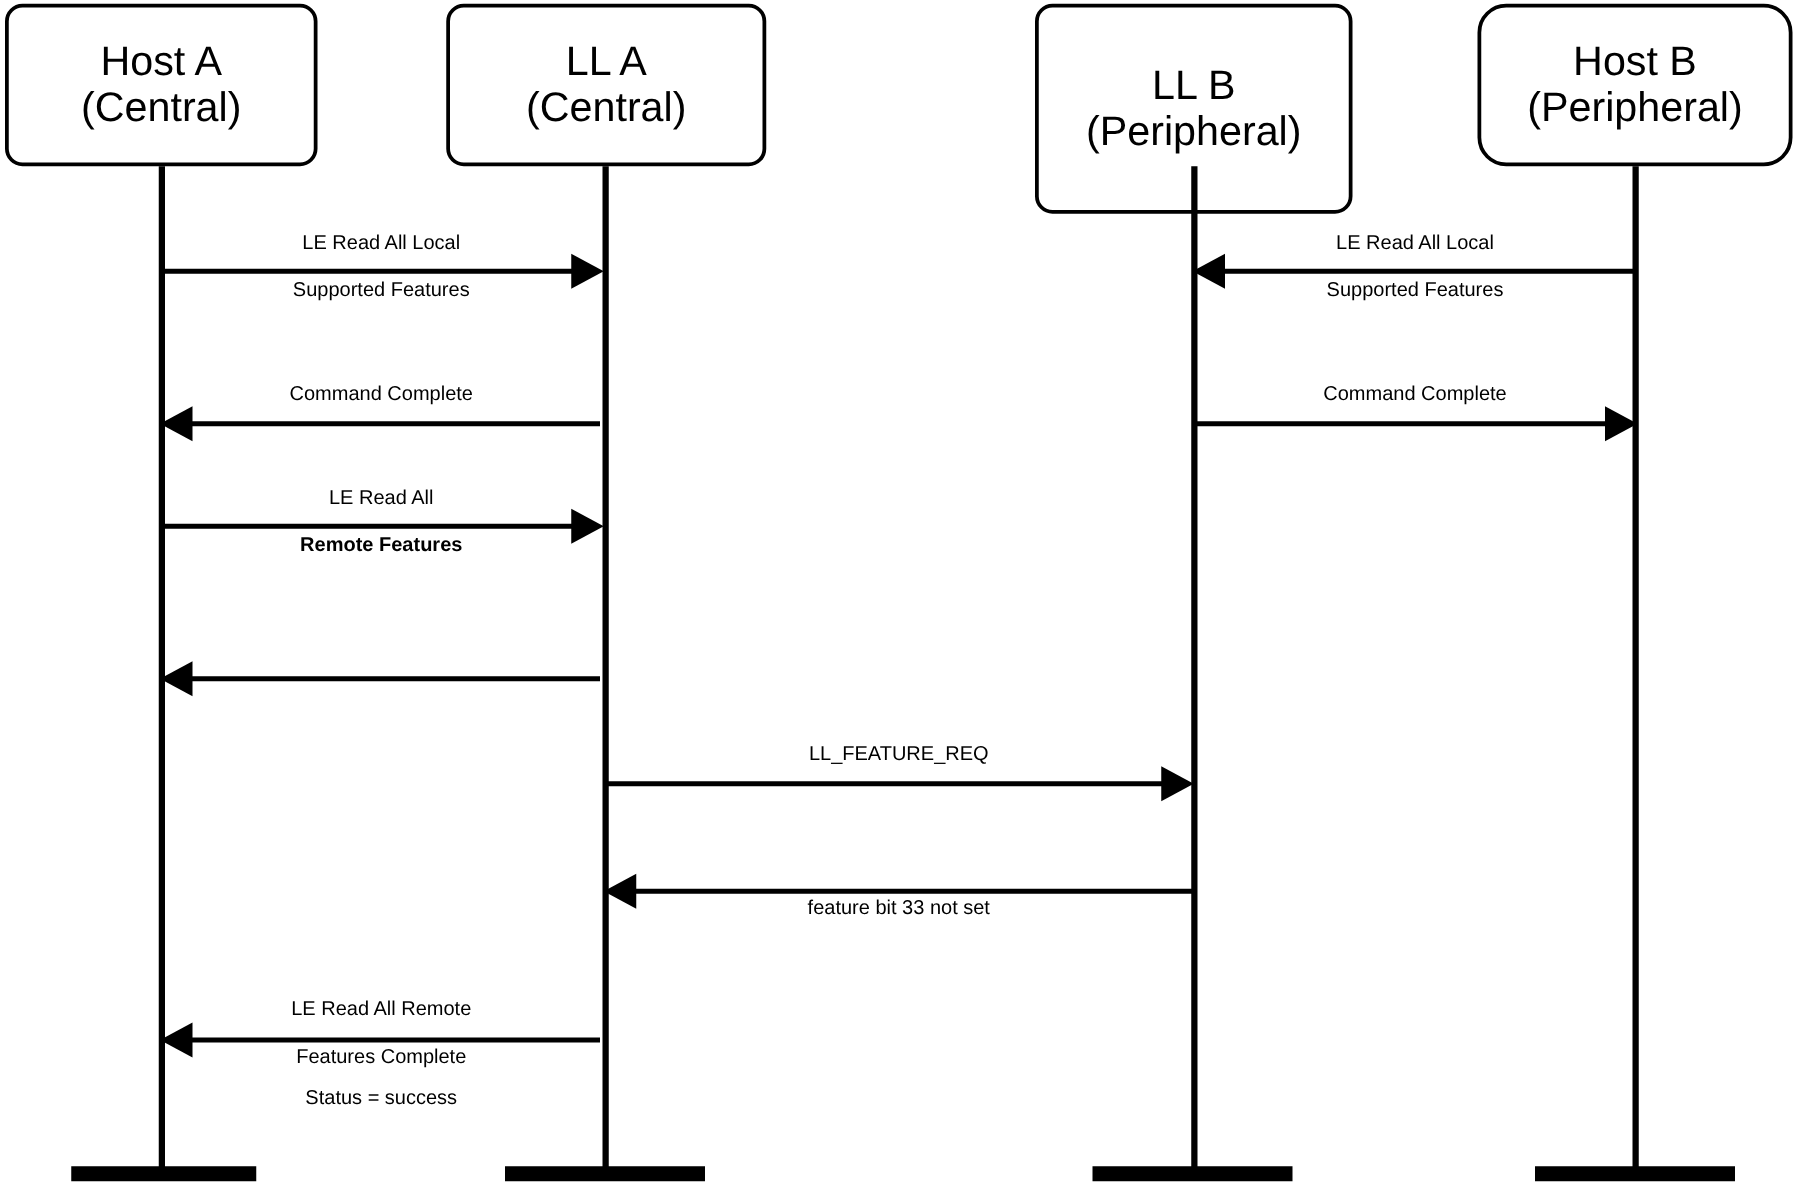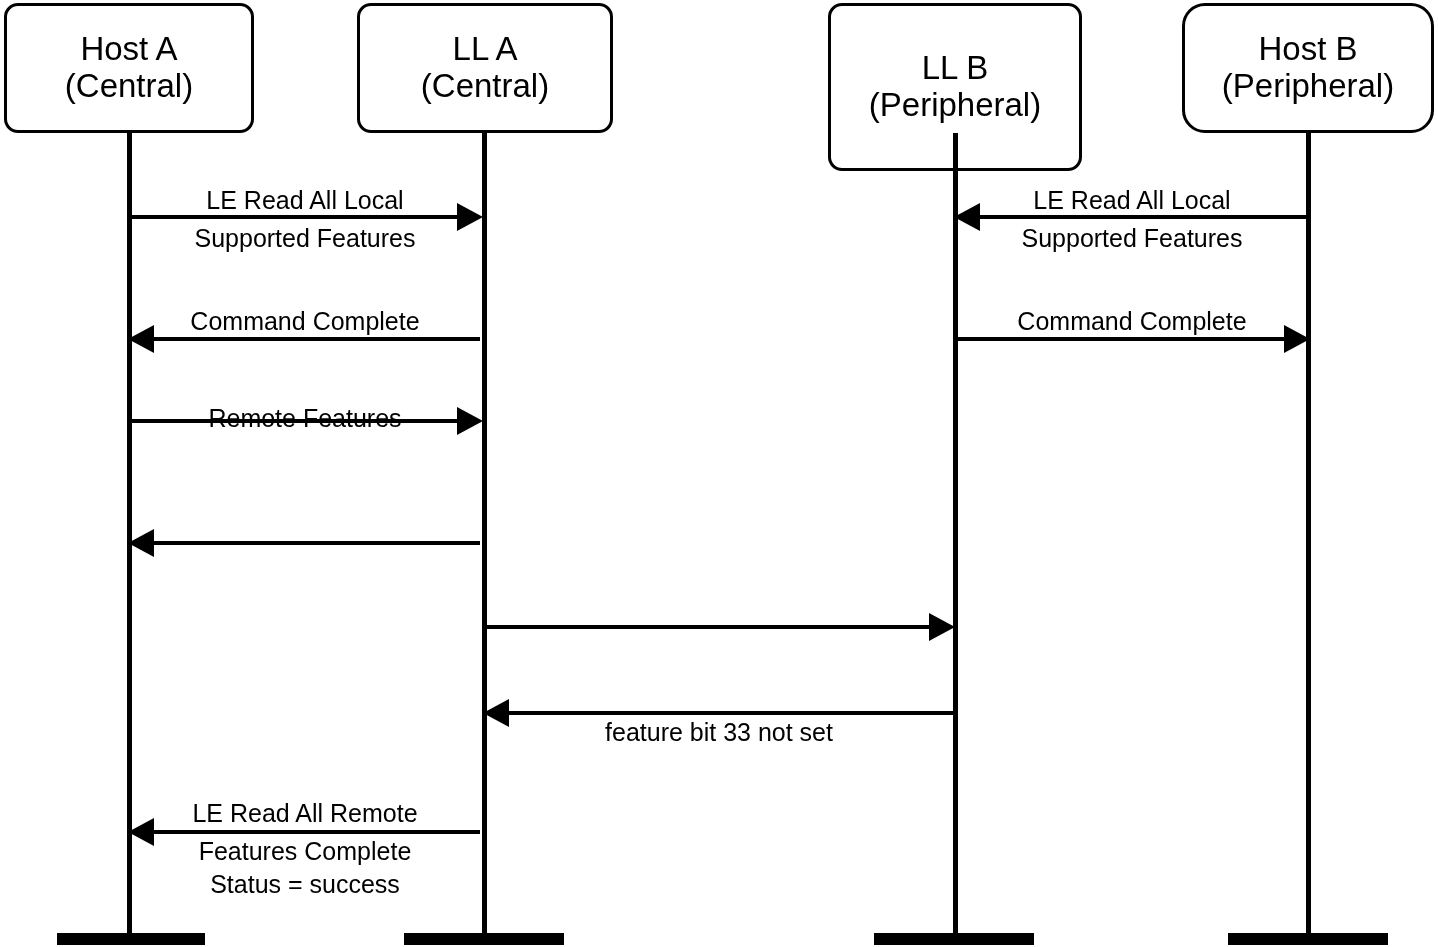--- a/index.html
+++ b/index.html
@@ -61,21 +61,21 @@
   .arrow-head.right {
     border-left: 26px solid #000000;
   }
   .arrow-head.left {
     border-right: 26px solid #000000;
   }
 
   .msg-label {
     position: absolute;
     text-align: center;
-    font-size: 25px;
+    font-size: 16px;
     line-height: 1.18;
     white-space: nowrap;
   }
   .msg-label .ln { display: block; }
 </style>
 </head>
 <body>
 
 <div id="diagram">
 
@@ -134,29 +134,35 @@
   </div>
 
   <div class="arrow-line" style="left:956px; top:337px; width:330px;"></div>
   <div class="arrow-head right" style="left:1284px; top:325px;"></div>
   <div class="msg-label" style="left:957px; top:307px; width:350px;">
     <span class="ln">Command Complete</span>
   </div>
 
   <div class="arrow-line" style="left:129px; top:419px; width:330px;"></div>
   <div class="arrow-head right" style="left:457px; top:407px;"></div>
-  <div class="msg-label" style="left:130px; top:404px; width:350px;">
+  <div class="msg-label" style="left:130px; top:390px; width:350px;">
+    <span class="ln">LE Read All</span>
+  </div>
+  <div class="msg-label" style="left:130px; top:428px; width:350px;font-weight:bold;">
     <span class="ln">Remote Features</span>
   </div>
 
   <div class="arrow-line" style="left:150px; top:541px; width:330px;"></div>
   <div class="arrow-head left" style="left:128px; top:529px;"></div>
 
   <div class="arrow-line" style="left:484px; top:625px; width:447px;"></div>
   <div class="arrow-head right" style="left:929px; top:613px;"></div>
+  <div class="msg-label" style="left:485px; top:595px; width:468px;">
+    <span class="ln">LL_FEATURE_REQ</span>
+  </div>
 
   <div class="arrow-line" style="left:508px; top:711px; width:447px;"></div>
   <div class="arrow-head left" style="left:483px; top:699px;"></div>
   <div class="msg-label" style="left:485px; top:718px; width:468px;">
     <span class="ln">feature bit 33 not set</span>
   </div>
 
   <div class="arrow-line" style="left:150px; top:830px; width:330px;"></div>
   <div class="arrow-head left" style="left:128px; top:818px;"></div>
   <div class="msg-label" style="left:130px; top:799px; width:350px;">

